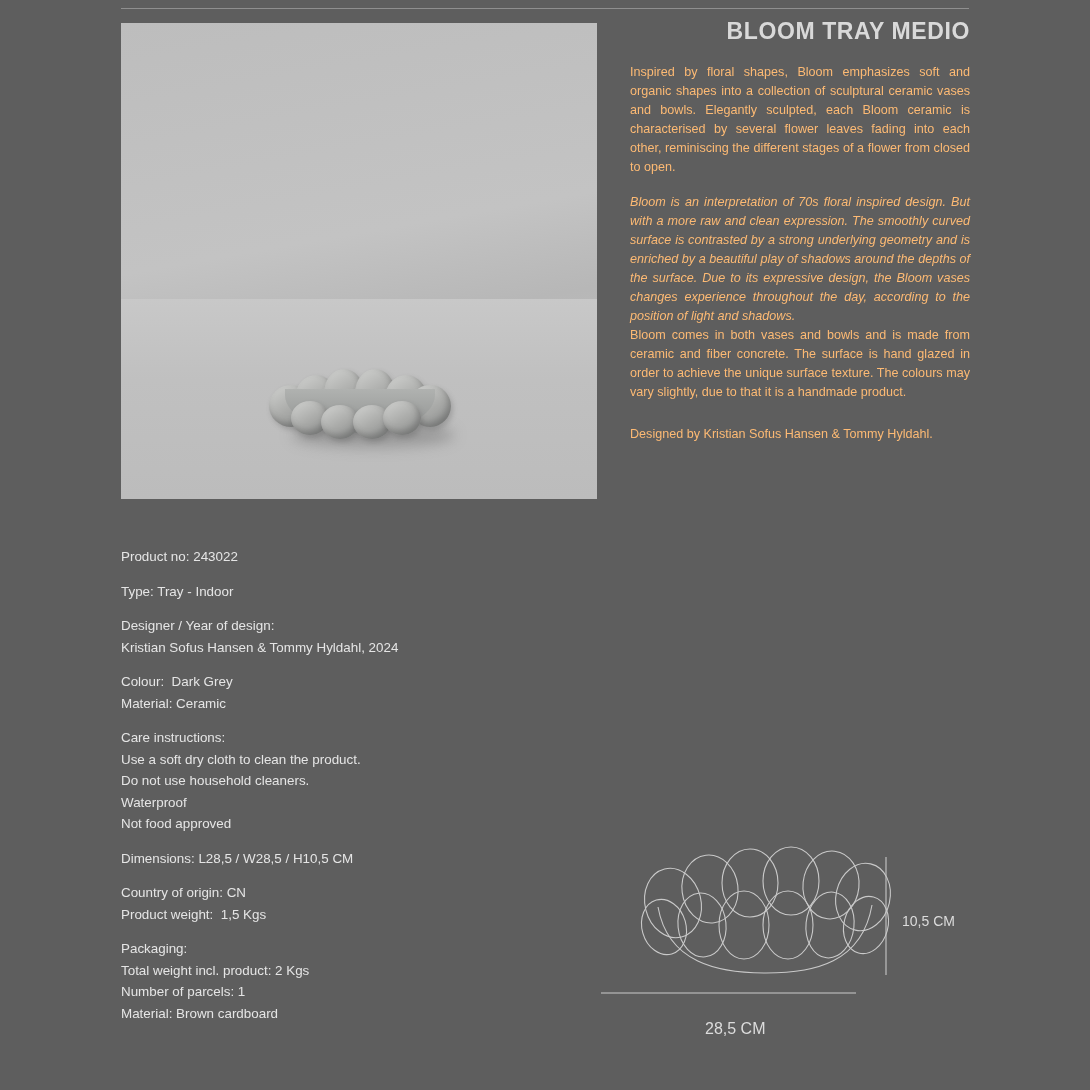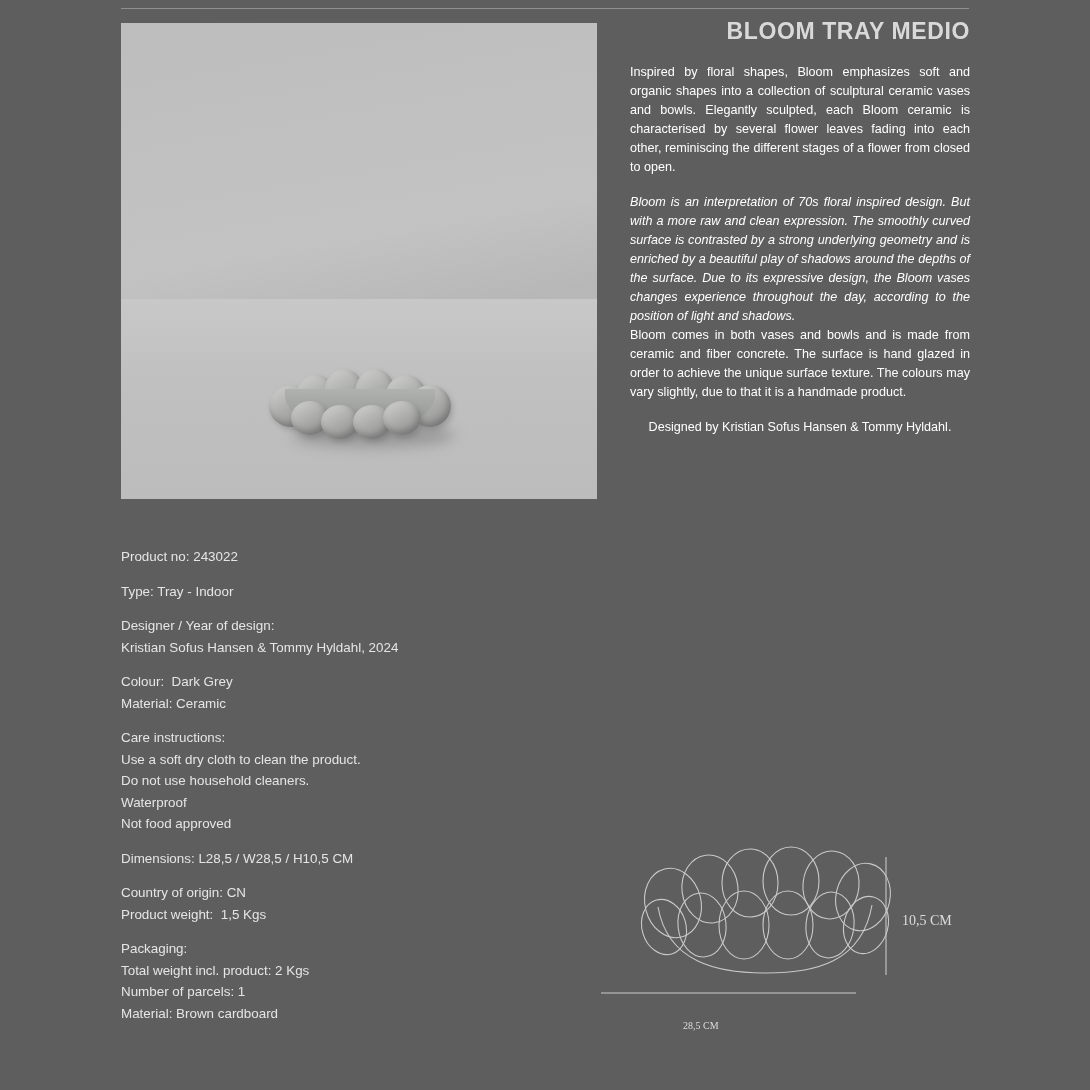--- a/index.html
+++ b/index.html
@@ -91,59 +91,58 @@
     letter-spacing: 0.6px;
     color: #d9d9d9;
     margin: 0 0 18px 0;
     text-align: right;
   }
   .desc p {
     margin: 0 0 16px 0;
     font-size: 12.6px;
     line-height: 19px;
     text-align: justify;
-    color: #ffffff;
+    color: #fdba74;
   }
   .desc p.tight { margin-bottom: 0; font-style: italic; }
-  .desc p.credit { margin-top: 16px; text-align: center; }
+  .desc p.credit { margin-top: 23px; text-align: left; }
   
   .specs {
     position: absolute;
     left: 121px;
     top: 546px;
     width: 470px;
     color: #e5e5e5;
     font-size: 13.4px;
     line-height: 21.5px;
   }
   .spec-block { margin-bottom: 13px; }
   .spec-block .line { white-space: pre-wrap; }
   
   .dims {
     position: absolute;
     left: 598px;
     top: 845px;
     width: 400px;
     height: 210px;
     color: #d8d8d8;
-    font-family: Liberation Serif, serif;
   }
   .dims svg { display: block; }
   .dim-h-label {
     position: absolute;
     left: 304px;
     top: 68px;
     font-size: 14px;
     color: #dcdcdc;
   }
   .dim-w-label {
     position: absolute;
-    left: 85px;
+    left: 107px;
     top: 175px;
-    font-size: 10px;
+    font-size: 16px;
     color: #dcdcdc;
   }
 </style>
 </head>
 <body>
 
 <div class="page">
 
   <div class="top-rule"></div>
 

